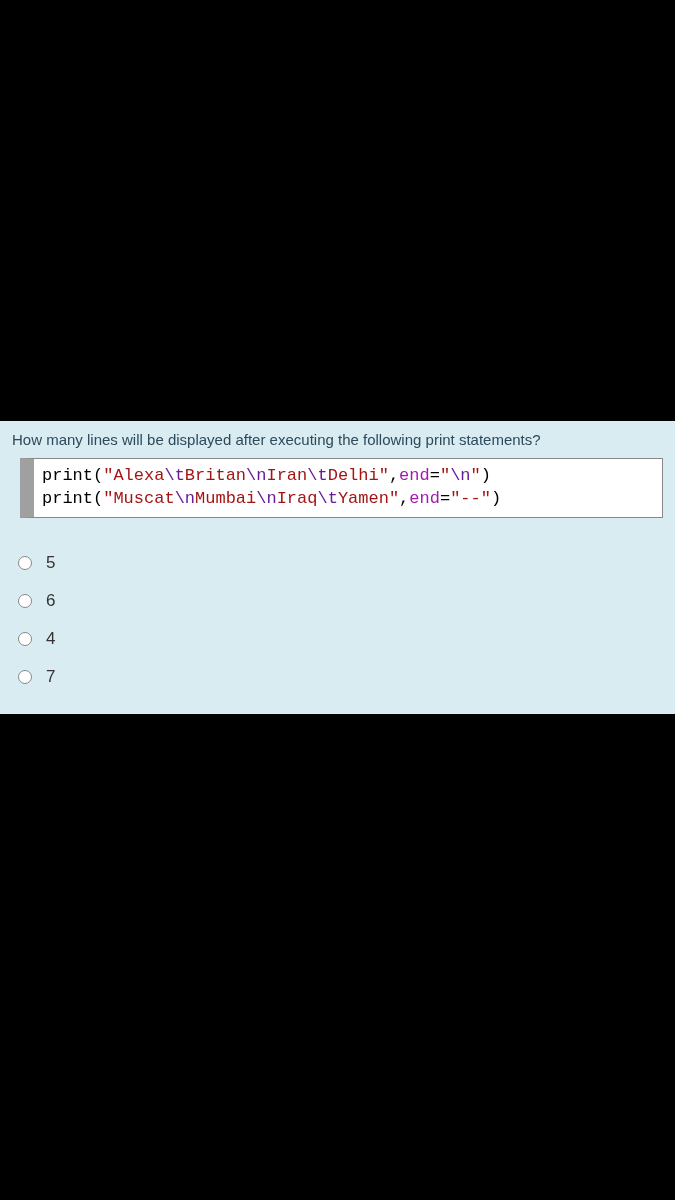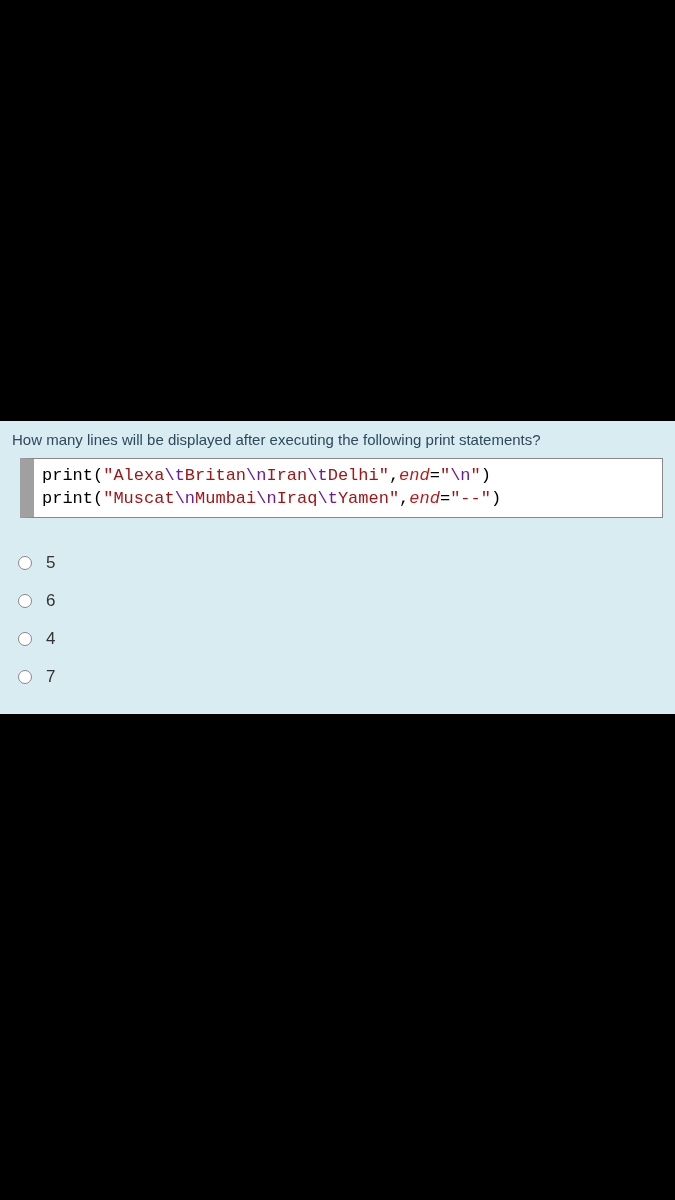--- a/index.html
+++ b/index.html
@@ -41,21 +41,21 @@
       white-space: pre;
       line-height: 1.35;
     }
     .code-line {
       display: block;
     }
     .func { color: #000; text-align: center; }
     .paren { color: #000; }
     .str { color: #a31515; }
     .esc { color: #6a1b9a; }
-    .kwarg { color: #b91c1c; font-style: italic; }
+    .kwarg { color: #a21caf; }
     .op { color: #000; }
     
     .options {
       padding: 8px 0 0 18px;
     }
     .option-row {
       display: flex;
       align-items: center;
       padding: 9px 0;
     }

